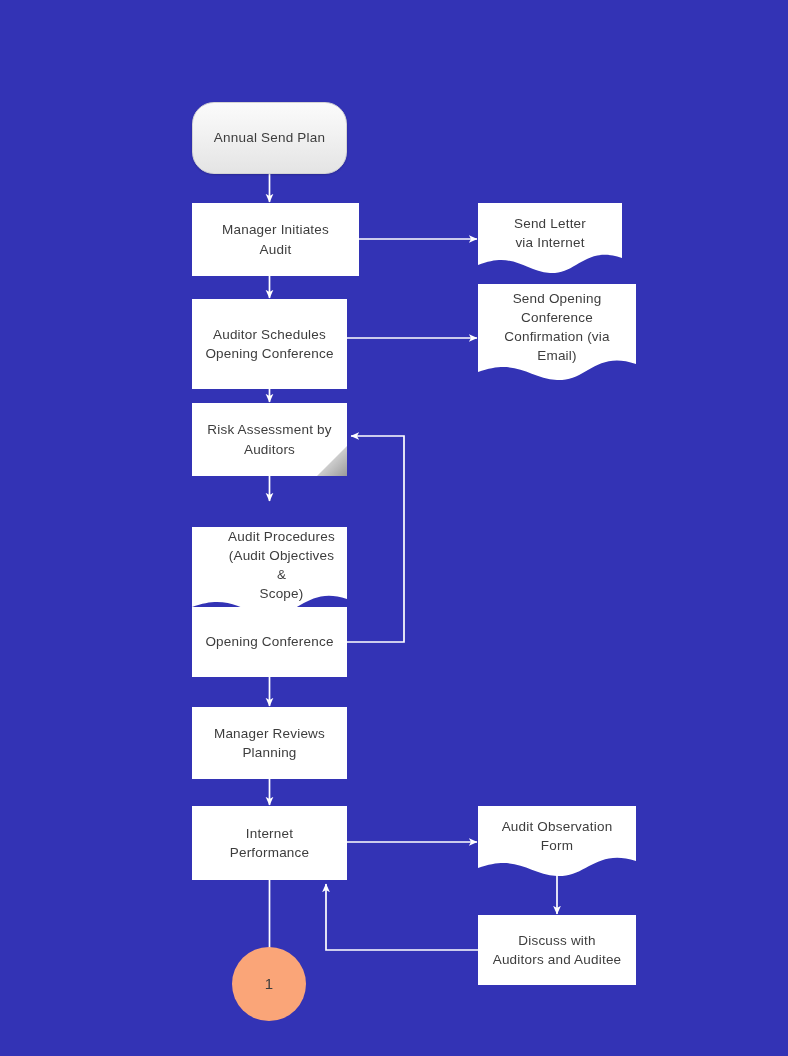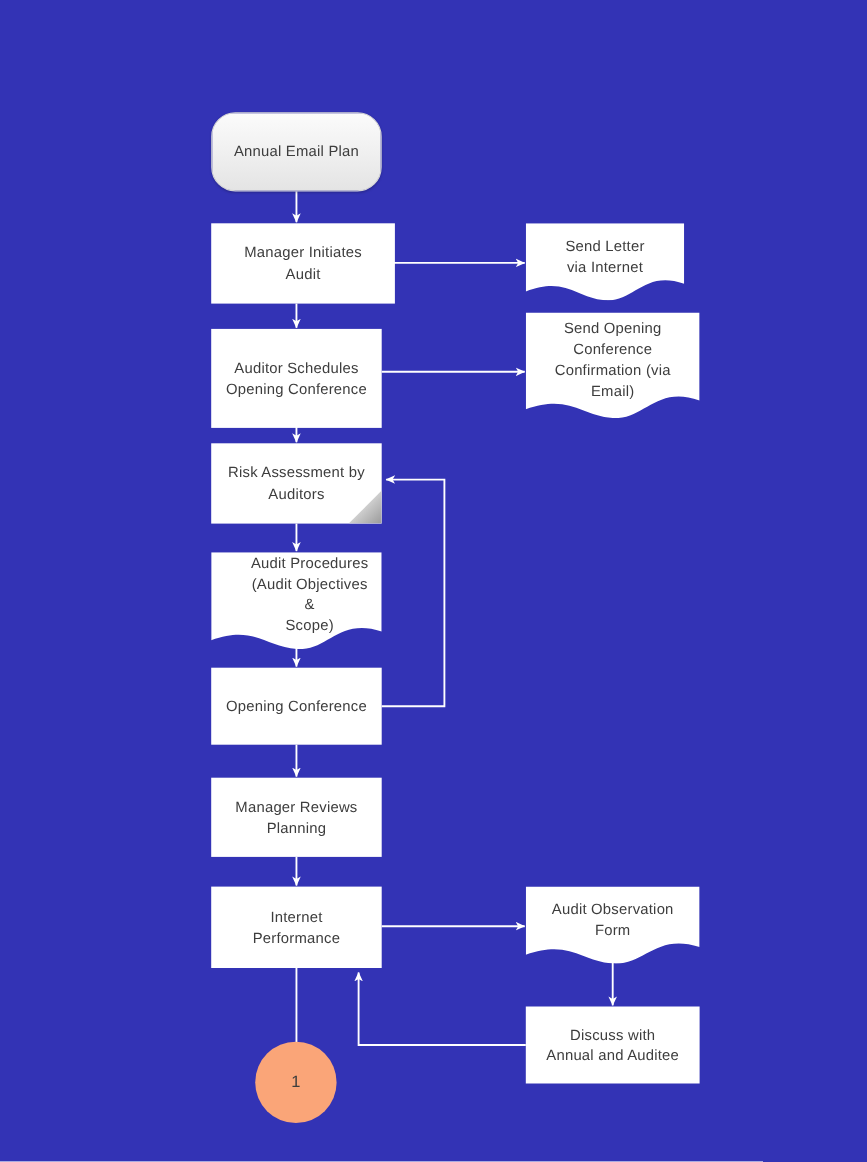--- a/index.html
+++ b/index.html
@@ -128,21 +128,21 @@
 
       <path d="M557,866 L557,914"></path>
 
       <path d="M478,950 L326,950 L326,884"></path>
     </g>
 
     <path d="M269.5,880 L269.5,950" stroke="#ffffff" stroke-width="1.7" fill="none"></path>
   </svg>
 
   <div class="node term" style="left:192px; top:102px; width:155px; height:72px;">
-    <span class="label">Annual Email Plan</span>
+    <span class="label">Annual Send Plan</span>
   </div>
 
   <div class="node proc" style="left:192px; top:203px; width:167px; height:73px;">
     <span class="label">Manager Initiates
 Audit</span>
   </div>
 
   <div class="node doc" style="left:478px; top:203px; width:144px; height:70px;">
     <svg class="docbody" viewBox="0 0 158 70" preserveAspectRatio="none">
       <path d="M0,0 L158,0 L158,55 C118,42 108,72 79,70 C50,68 40,48 0,62 Z" fill="#ffffff"></path>
@@ -167,21 +167,21 @@
   <div class="node doc" style="left:478px; top:284px; width:158px; height:96px;">
     <svg class="docbody" viewBox="0 0 158 96" preserveAspectRatio="none">
       <path d="M0,0 L158,0 L158,80 C118,66 108,98 79,96 C50,94 40,74 0,88 Z" fill="#ffffff"></path>
     </svg>
     <span class="label" style="margin-bottom:10px;">Send Opening
 Conference
 Confirmation (via
 Email)</span>
   </div>
 
-  <div class="node doc" style="left:192px; top:502px; width:155px; height:88px;padding-left:24px;">
+  <div class="node doc" style="left:192px; top:527px; width:155px; height:88px;padding-left:24px;">
     <svg class="docbody" viewBox="0 0 155 88" preserveAspectRatio="none">
       <path d="M0,0 L155,0 L155,72 C116,59 106,90 78,88 C49,86 39,66 0,80 Z" fill="#ffffff"></path>
     </svg>
     <span class="label" style="margin-bottom:12px;">Audit Procedures
 (Audit Objectives &amp;
 Scope)</span>
   </div>
 
   <div class="node proc" style="left:192px; top:607px; width:155px; height:70px;">
     <span class="label">Opening Conference</span>
@@ -200,20 +200,20 @@
   <div class="node doc" style="left:478px; top:806px; width:158px; height:70px;">
     <svg class="docbody" viewBox="0 0 158 70" preserveAspectRatio="none">
       <path d="M0,0 L158,0 L158,55 C118,42 108,72 79,70 C50,68 40,48 0,62 Z" fill="#ffffff"></path>
     </svg>
     <span class="label" style="margin-bottom:10px;">Audit Observation
 Form</span>
   </div>
 
   <div class="node proc" style="left:478px; top:915px; width:158px; height:70px;">
     <span class="label">Discuss with
-Annual and Auditee</span>
+Auditors and Auditee</span>
   </div>
 
   <div class="node conn" style="left:232px; top:947px; width:74px; height:74px;">
     <span class="label">1</span>
   </div>
 
 </div>
 
 </body></html>

